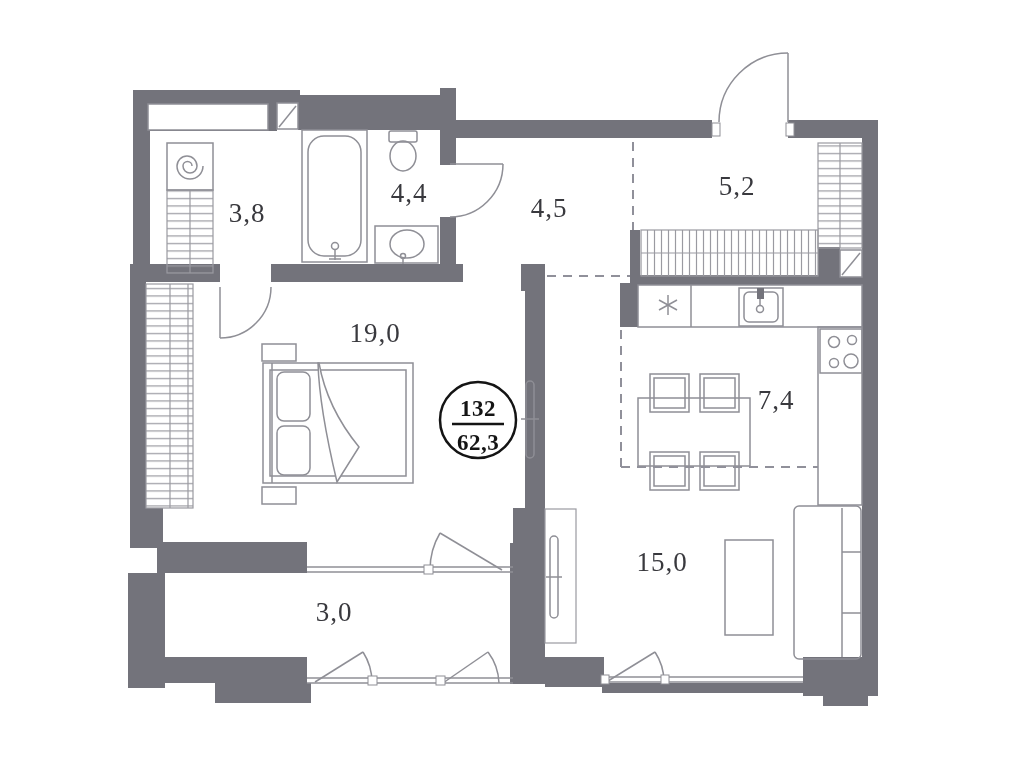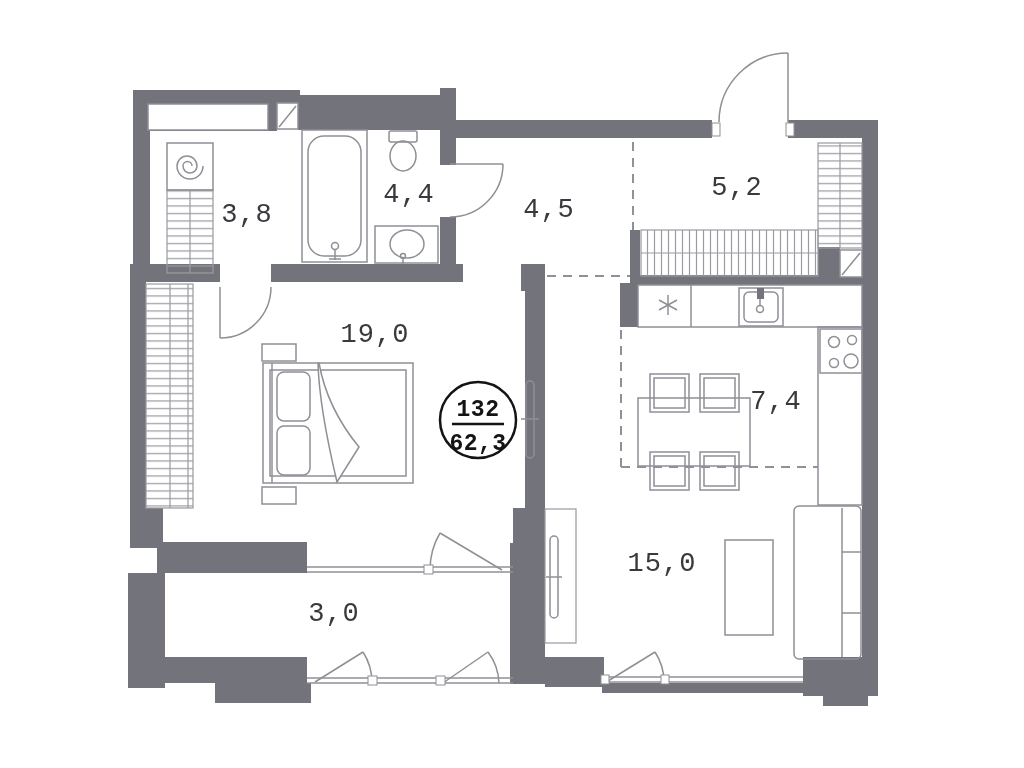--- a/index.html
+++ b/index.html
@@ -1,17 +1,17 @@
 <!DOCTYPE html>
 <html><head>
 <meta charset="utf-8">
 <style>
   html,body{margin:0;padding:0;background:#ffffff;}
   .stage{position:relative;width:1024px;height:768px;background:#ffffff;overflow:hidden;
-         font-family:Liberation Mono, monospace;}
+         font-family:Liberation Serif, serif;}
   svg{position:absolute;left:0;top:0;}
   .room-label{font-size:27px;fill:#39393e;letter-spacing:1px;}
   .badge-text{font-size:23px;font-weight:bold;fill:#141414;letter-spacing:0.5px;}
   .wall{fill:#73737b;stroke:none;}
   .fx{fill:none;stroke:#8f8f96;stroke-width:1.5;}
   .fxthin{fill:none;stroke:#9a9aa1;stroke-width:1.2;}
   .fxwhite{fill:#ffffff;stroke:#8f8f96;stroke-width:1.5;}
   .glass{stroke:#8f8f96;stroke-width:1.6;fill:none;}
   .dash{stroke:#90909a;stroke-width:2;fill:none;stroke-dasharray:9 7;}
   .jamb{fill:#ffffff;stroke:#8f8f96;stroke-width:1;}

